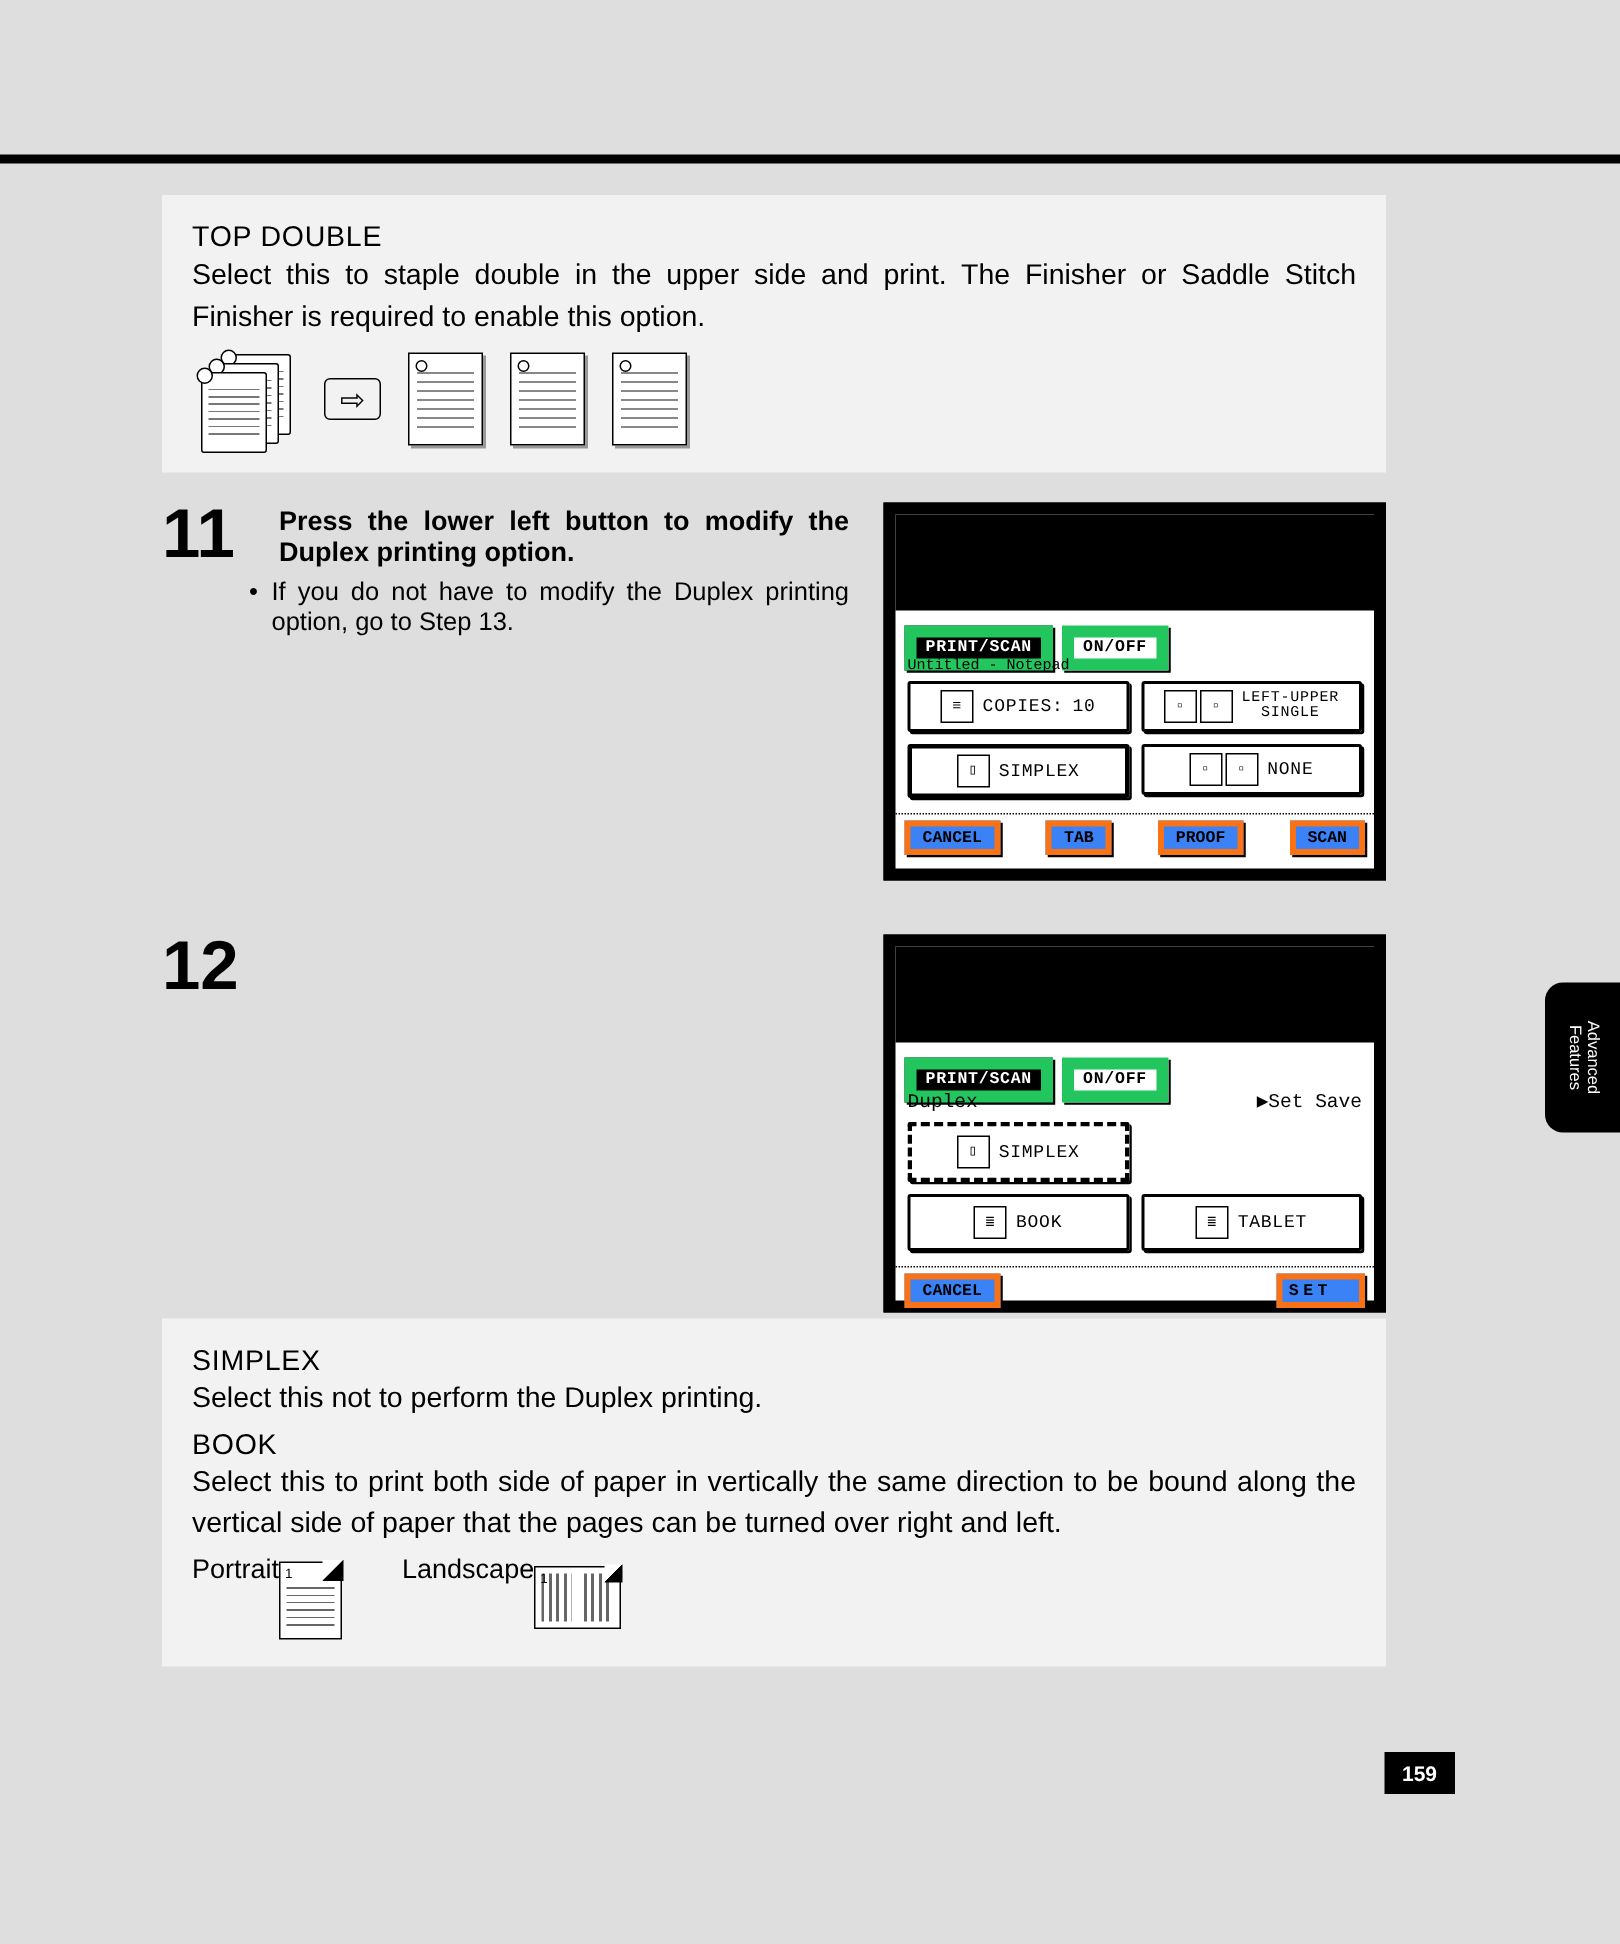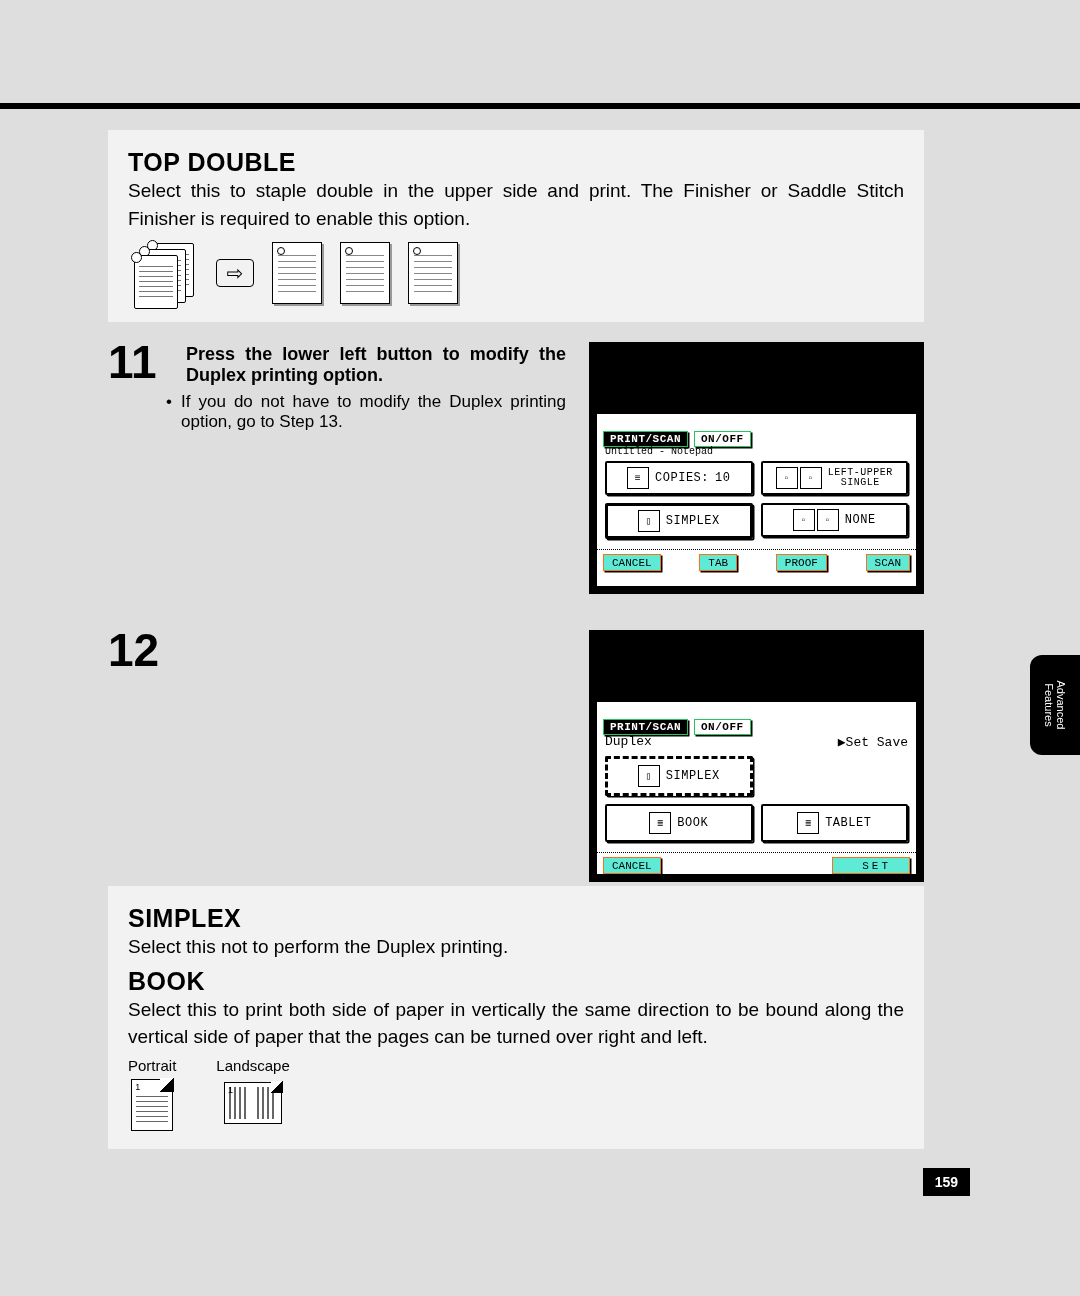--- a/index.html
+++ b/index.html
@@ -30,22 +30,22 @@
     top:130px;left:108px;
     width:816px;
   }
   .panel{
     background:var(--panel-bg);
     padding:18px 20px 18px 20px;
     margin-bottom:20px;
     position:relative;
   }
   .heading{
-    font-weight:700;
-    font-size:25px;
+    font-weight:400;
+    font-size:19px;
     letter-spacing:.5px;
   }
   .body-text{
     font-size:19px;
     line-height:1.45;
     text-align:justify;
   }
   
   .illus-row{display:flex;align-items:center;gap:18px;margin-top:10px}
   .stacked{position:relative;height:60px;width:70px}
@@ -78,44 +78,44 @@
   
   .lcd{
     position:absolute;right:0;width:335px;height:252px;
     background:#000;border:2px solid #000;padding:6px;box-sizing:border-box;
     font-family:"Courier New",monospace;font-size:13px;
   }
   .lcd-inner{background:#fff;width:100%;height:100%;}
   .lcd-top{height:64px;background:#000;}
   .lcd-row{display:flex;align-items:center;height:30px;padding:0 6px;gap:6px}
   .lcd-btn{
-    border:1px solid #22c55e;padding:1px 6px;font-weight:700;
+    border:8px solid #22c55e;padding:1px 6px;font-weight:700;
     background:#fff;font-size:11px;letter-spacing:.5px;
     box-shadow:1.5px 1.5px 0 #000;
     margin-top:20px;
   }
   .lcd-btn.inv{background:#000;color:#fff}
   .lcd-title{font-family:Liberation Mono, monospace;font-size:10px;padding:2px 0 0 8px}
   .lcd-opt{
     border:2px solid #000;height:30px;display:flex;align-items:center;
     font-size:12px;letter-spacing:.5px;border-radius:2px;
     box-shadow:1.5px 1.5px 0 #000;
     gap:6px;padding:0 6px;justify-content:center;
   }
   .lcd-opt.big{height:34px}
   .lcd-icon{width:20px;height:20px;border:1px solid #000;display:flex;align-items:center;justify-content:center;font-size:10px}
   .lcd-icon-pair{display:flex;gap:2px}
   .lcd-opt.selected{border:3px solid #000}
   .lcd-foot{display:flex;justify-content:space-between;padding:4px 6px;border-top:1.5px dotted #000;margin-top:6px}
-  .lcd-ftbtn{border:1px solid #f97316;padding:1.5px 8px;font-size:11px;font-weight:400;box-shadow:1.5px 1.5px 0 #000;background:#5eead4}
+  .lcd-ftbtn{border:4px solid #f97316;padding:1.5px 8px;font-size:11px;font-weight:700;box-shadow:1.5px 1.5px 0 #000;background:#3b82f6}
   .lcd-grid{display:grid;grid-template-columns:1fr 1fr;column-gap:8px;row-gap:8px;padding:4px 8px}
   .lcd-st{font-size:10px;line-height:1}
   
   .orientation{display:flex;gap:40px;margin-top:6px}
-  .ori{display:flex;flex-direction:column;align-items:center;font-size:15px}
+  .ori{display:flex;flex-direction:row;align-items:flex-start;font-size:18px}
   .sheet-port{width:40px;height:50px;border:1.5px solid #000;background:#fff;margin-top:5px;position:relative}
   .sheet-port::before{content:"1";position:absolute;left:3px;top:2px;font-size:9px}
   .sheet-port::after{content:"";position:absolute;right:-2px;top:-2px;width:14px;height:14px;background:linear-gradient(135deg,#fff 48%,#000 50%);}
   .sheet-port .l{position:absolute;left:4px;right:4px;top:16px;height:28px;background:repeating-linear-gradient(#666,#666 1px,transparent 1px,transparent 5px)}
   .sheet-land{width:56px;height:40px;border:1.5px solid #000;background:#fff;margin-top:8px;position:relative;display:flex}
   .sheet-land .bars{flex:1;margin:4px;background:repeating-linear-gradient(90deg,#666,#666 2px,transparent 2px,transparent 5px)}
   .sheet-land::before{content:"1";position:absolute;left:3px;top:2px;font-size:9px}
   .sheet-land::after{content:"";position:absolute;right:-2px;top:-2px;width:12px;height:12px;background:linear-gradient(135deg,#fff 48%,#000 50%);}
 
   
@@ -241,21 +241,21 @@
             <span class="lcd-icon">≣</span>
             <span>BOOK</span>
           </div>
           <div class="lcd-opt big">
             <span class="lcd-icon">≣</span>
             <span>TABLET</span>
           </div>
         </div>
         <div class="lcd-foot" style="justify-content:space-between">
           <div class="lcd-ftbtn">CANCEL</div>
-          <div class="lcd-ftbtn" style="padding-left:29px;padding-right:18px;letter-spacing:3px">SET</div>
+          <div class="lcd-ftbtn" style="padding-left:4px;padding-right:18px;letter-spacing:3px">SET</div>
         </div>
       </div>
     </div>
   </div>
 
   <div class="panel" style="margin-top:0">
     <div class="heading">SIMPLEX</div>
     <div class="body-text">Select this not to perform the Duplex printing.</div>
     <div class="heading" style="margin-top:6px">BOOK</div>
     <div class="body-text">Select this to print both side of paper in vertically the same direction to be bound along the vertical side of paper that the pages can be turned over right and left.</div>

